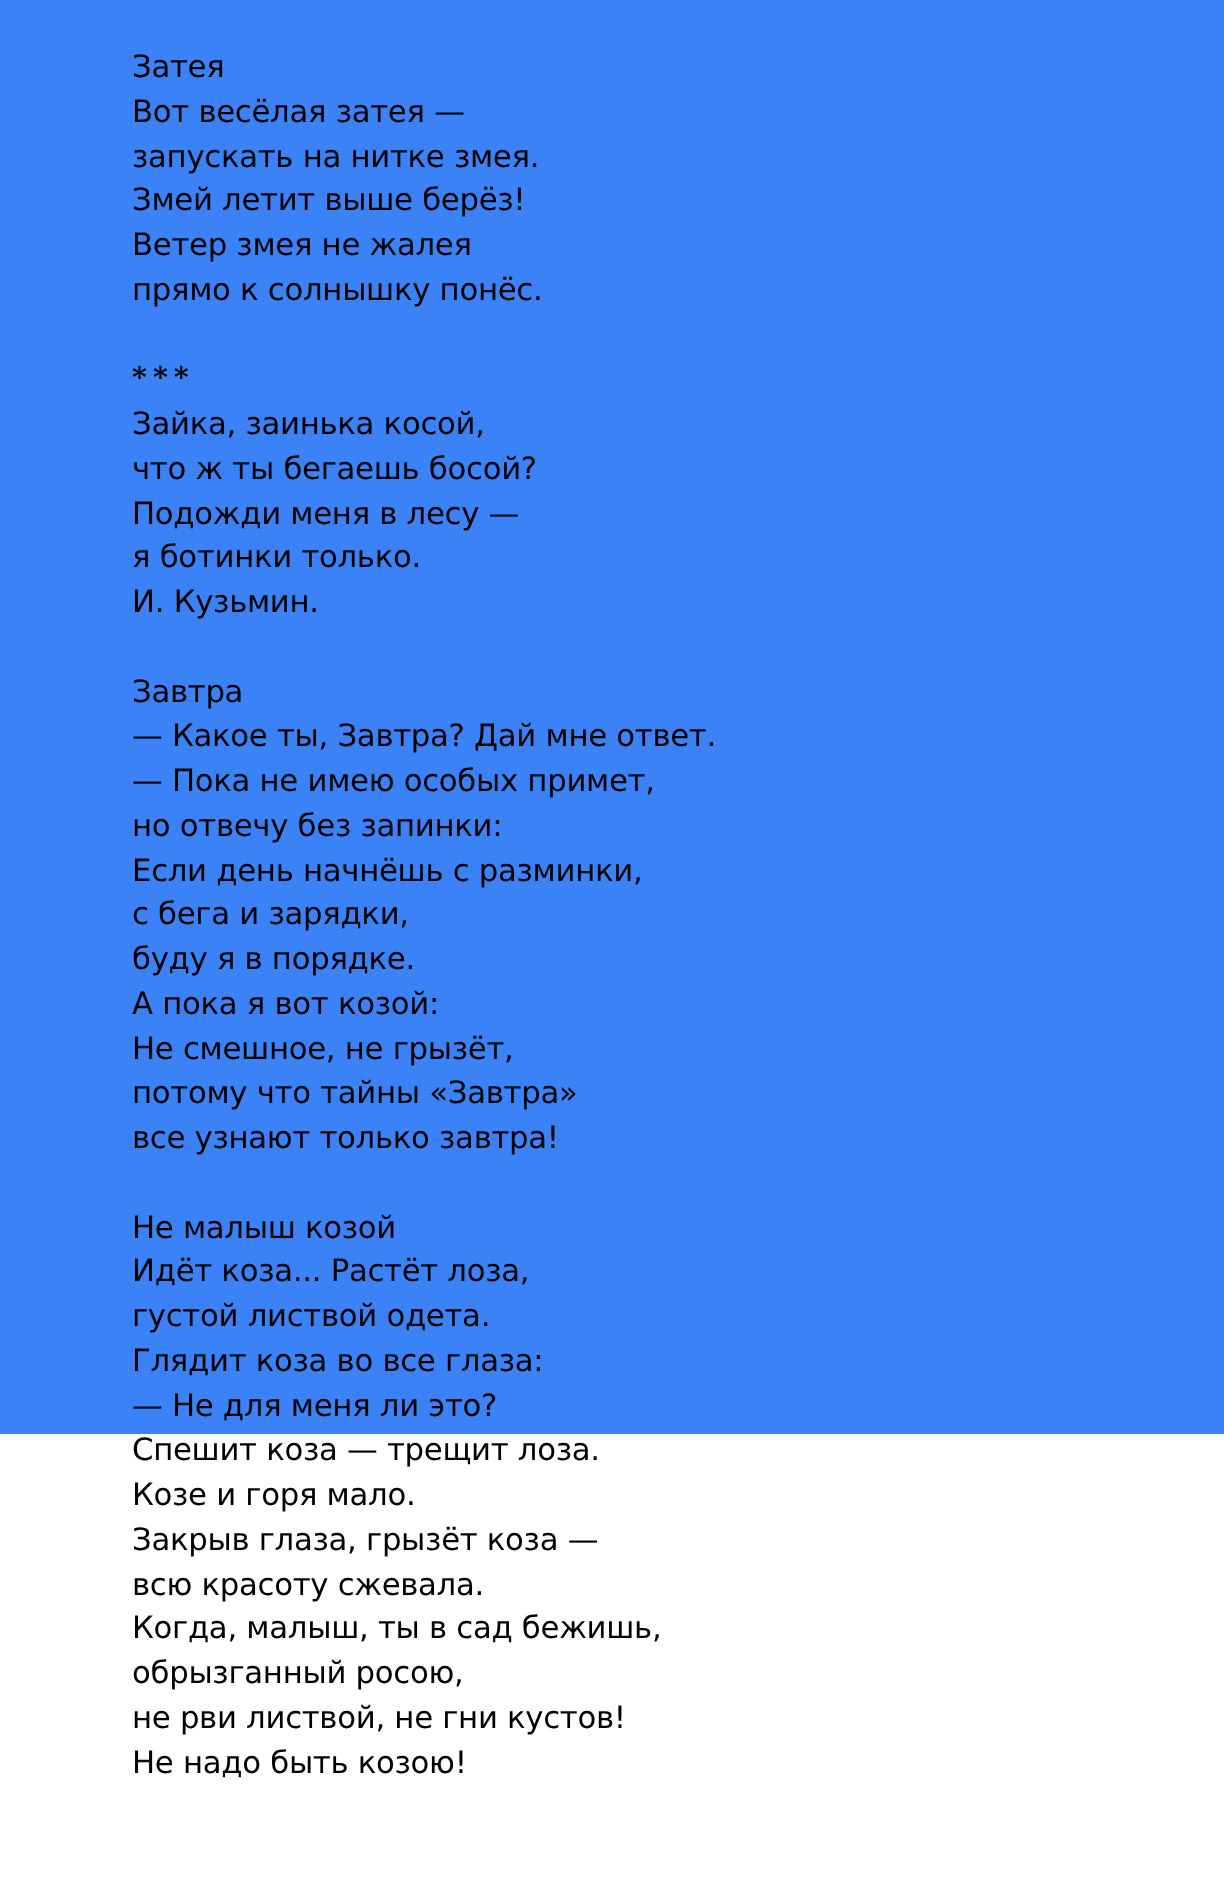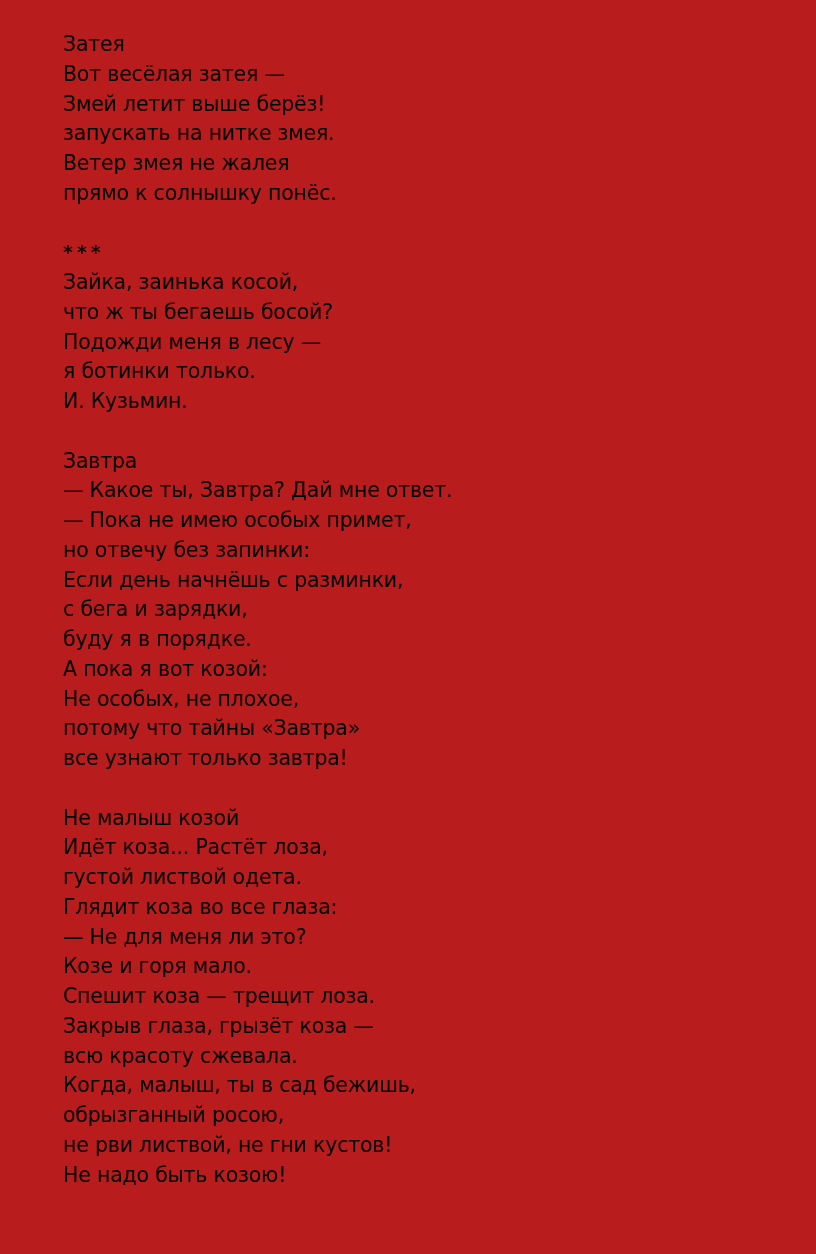--- a/index.html
+++ b/index.html
@@ -10,23 +10,23 @@
   body {
     width: 816px;
     height: 1254px;
     overflow: hidden;
     font-family: "DejaVu Sans", "Liberation Sans", sans-serif;
     color: #000000;
   }
   .page {
     box-sizing: border-box;
     width: 816px;
-    height: 1254px;
-    padding: 30px 40px 0 63px;
-    background: #b91c1c;
+    height: 956px;
+    padding: 30px 40px 0 88px;
+    background: #3b82f6;
   }
   .poem {
     margin: 0 0 29.75px 0;
   }
   .poem:last-child {
     margin-bottom: 0;
   }
   .line {
     margin: 0;
     padding: 0;
@@ -44,22 +44,22 @@
   }
 </style>
 </head>
 <body>
 
 <main class="page">
 
   <section class="poem">
     <p class="line">Затея</p>
     <p class="line">Вот весёлая затея —</p>
+    <p class="line">запускать на нитке змея.</p>
     <p class="line">Змей летит выше берёз!</p>
-    <p class="line">запускать на нитке змея.</p>
     <p class="line">Ветер змея не жалея</p>
     <p class="line">прямо к солнышку понёс.</p>
   </section>
 
   <section class="poem">
     <p class="line stars">***</p>
     <p class="line">Зайка, заинька косой,</p>
     <p class="line">что ж ты бегаешь босой?</p>
     <p class="line">Подожди меня в лесу —</p>
     <p class="line">я ботинки только.</p>
@@ -68,33 +68,33 @@
 
   <section class="poem">
     <p class="line">Завтра</p>
     <p class="line">— Какое ты, Завтра? Дай мне ответ.</p>
     <p class="line">— Пока не имею особых примет,</p>
     <p class="line">но отвечу без запинки:</p>
     <p class="line">Если день начнёшь с разминки,</p>
     <p class="line">с бега и зарядки,</p>
     <p class="line">буду я в порядке.</p>
     <p class="line">А пока я вот козой:</p>
-    <p class="line">Не особых, не плохое,</p>
+    <p class="line">Не смешное, не грызёт,</p>
     <p class="line">потому что тайны «Завтра»</p>
     <p class="line">все узнают только завтра!</p>
   </section>
 
   <section class="poem">
     <p class="line">Не малыш козой</p>
     <p class="line">Идёт коза... Растёт лоза,</p>
     <p class="line">густой листвой одета.</p>
     <p class="line">Глядит коза во все глаза:</p>
     <p class="line">— Не для меня ли это?</p>
+    <p class="line">Спешит коза — трещит лоза.</p>
     <p class="line">Козе и горя мало.</p>
-    <p class="line">Спешит коза — трещит лоза.</p>
     <p class="line">Закрыв глаза, грызёт коза —</p>
     <p class="line">всю красоту сжевала.</p>
     <p class="line">Когда, малыш, ты в сад бежишь,</p>
     <p class="line">обрызганный росою,</p>
     <p class="line">не рви листвой, не гни кустов!</p>
     <p class="line">Не надо быть козою!</p>
   </section>
 
 </main>
 

